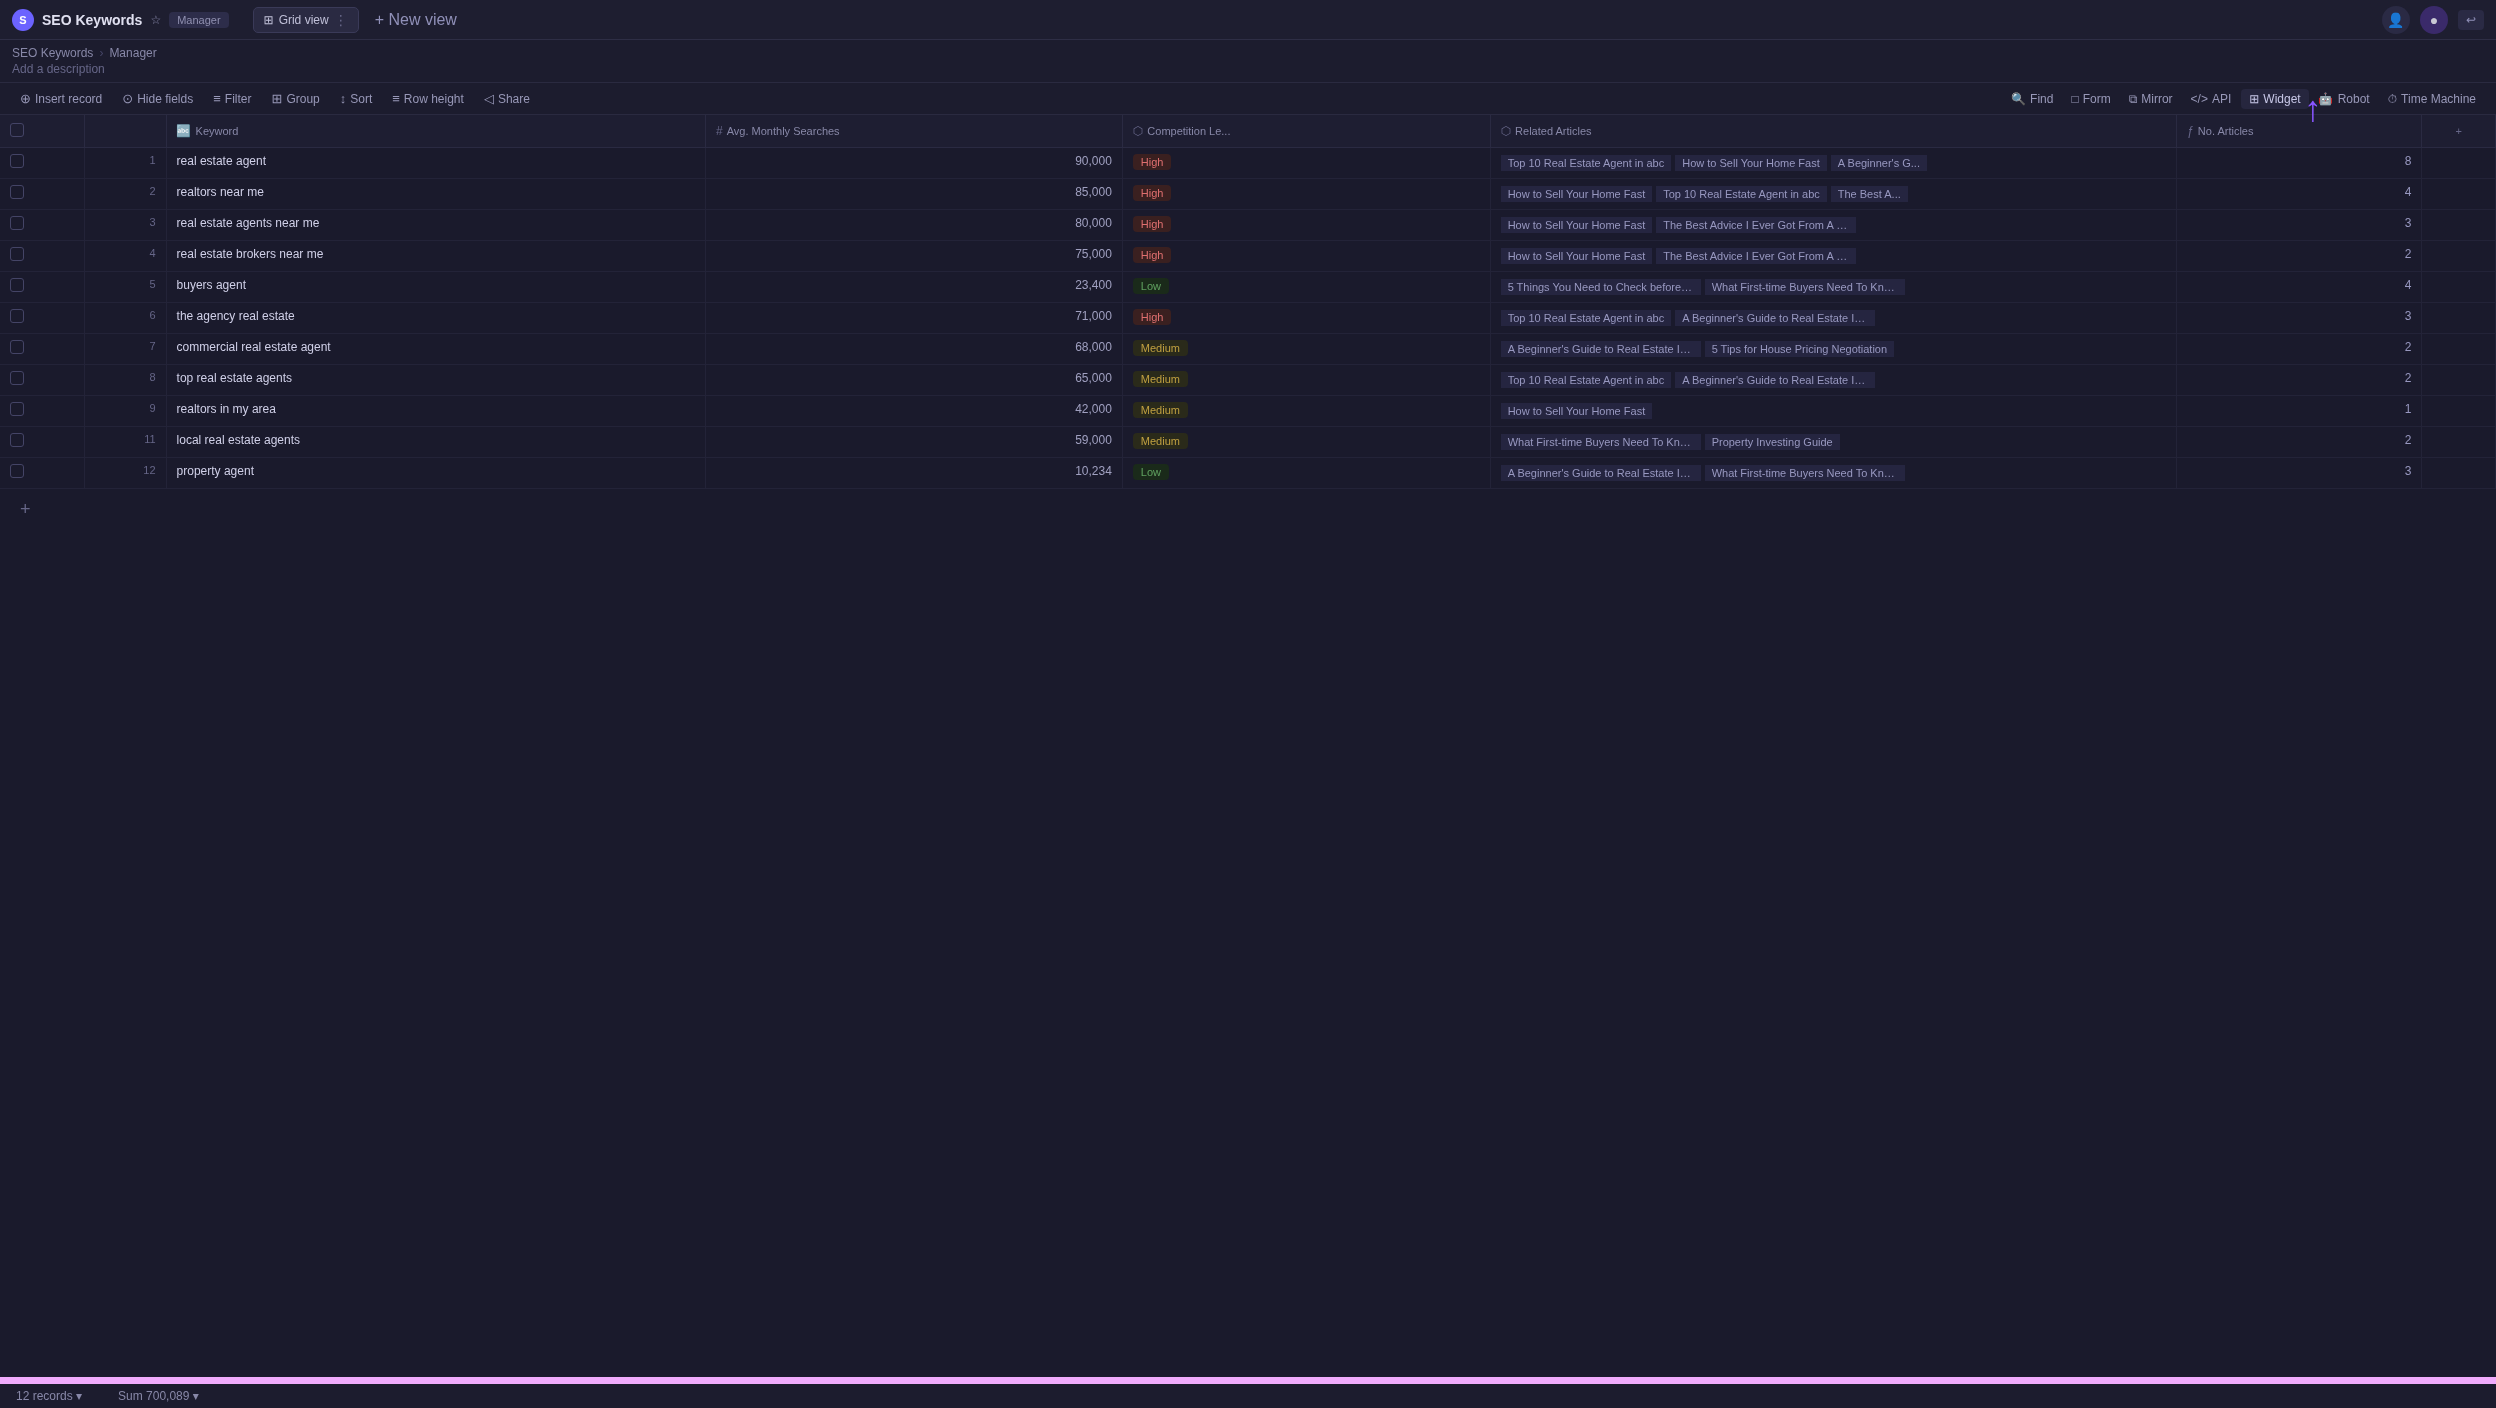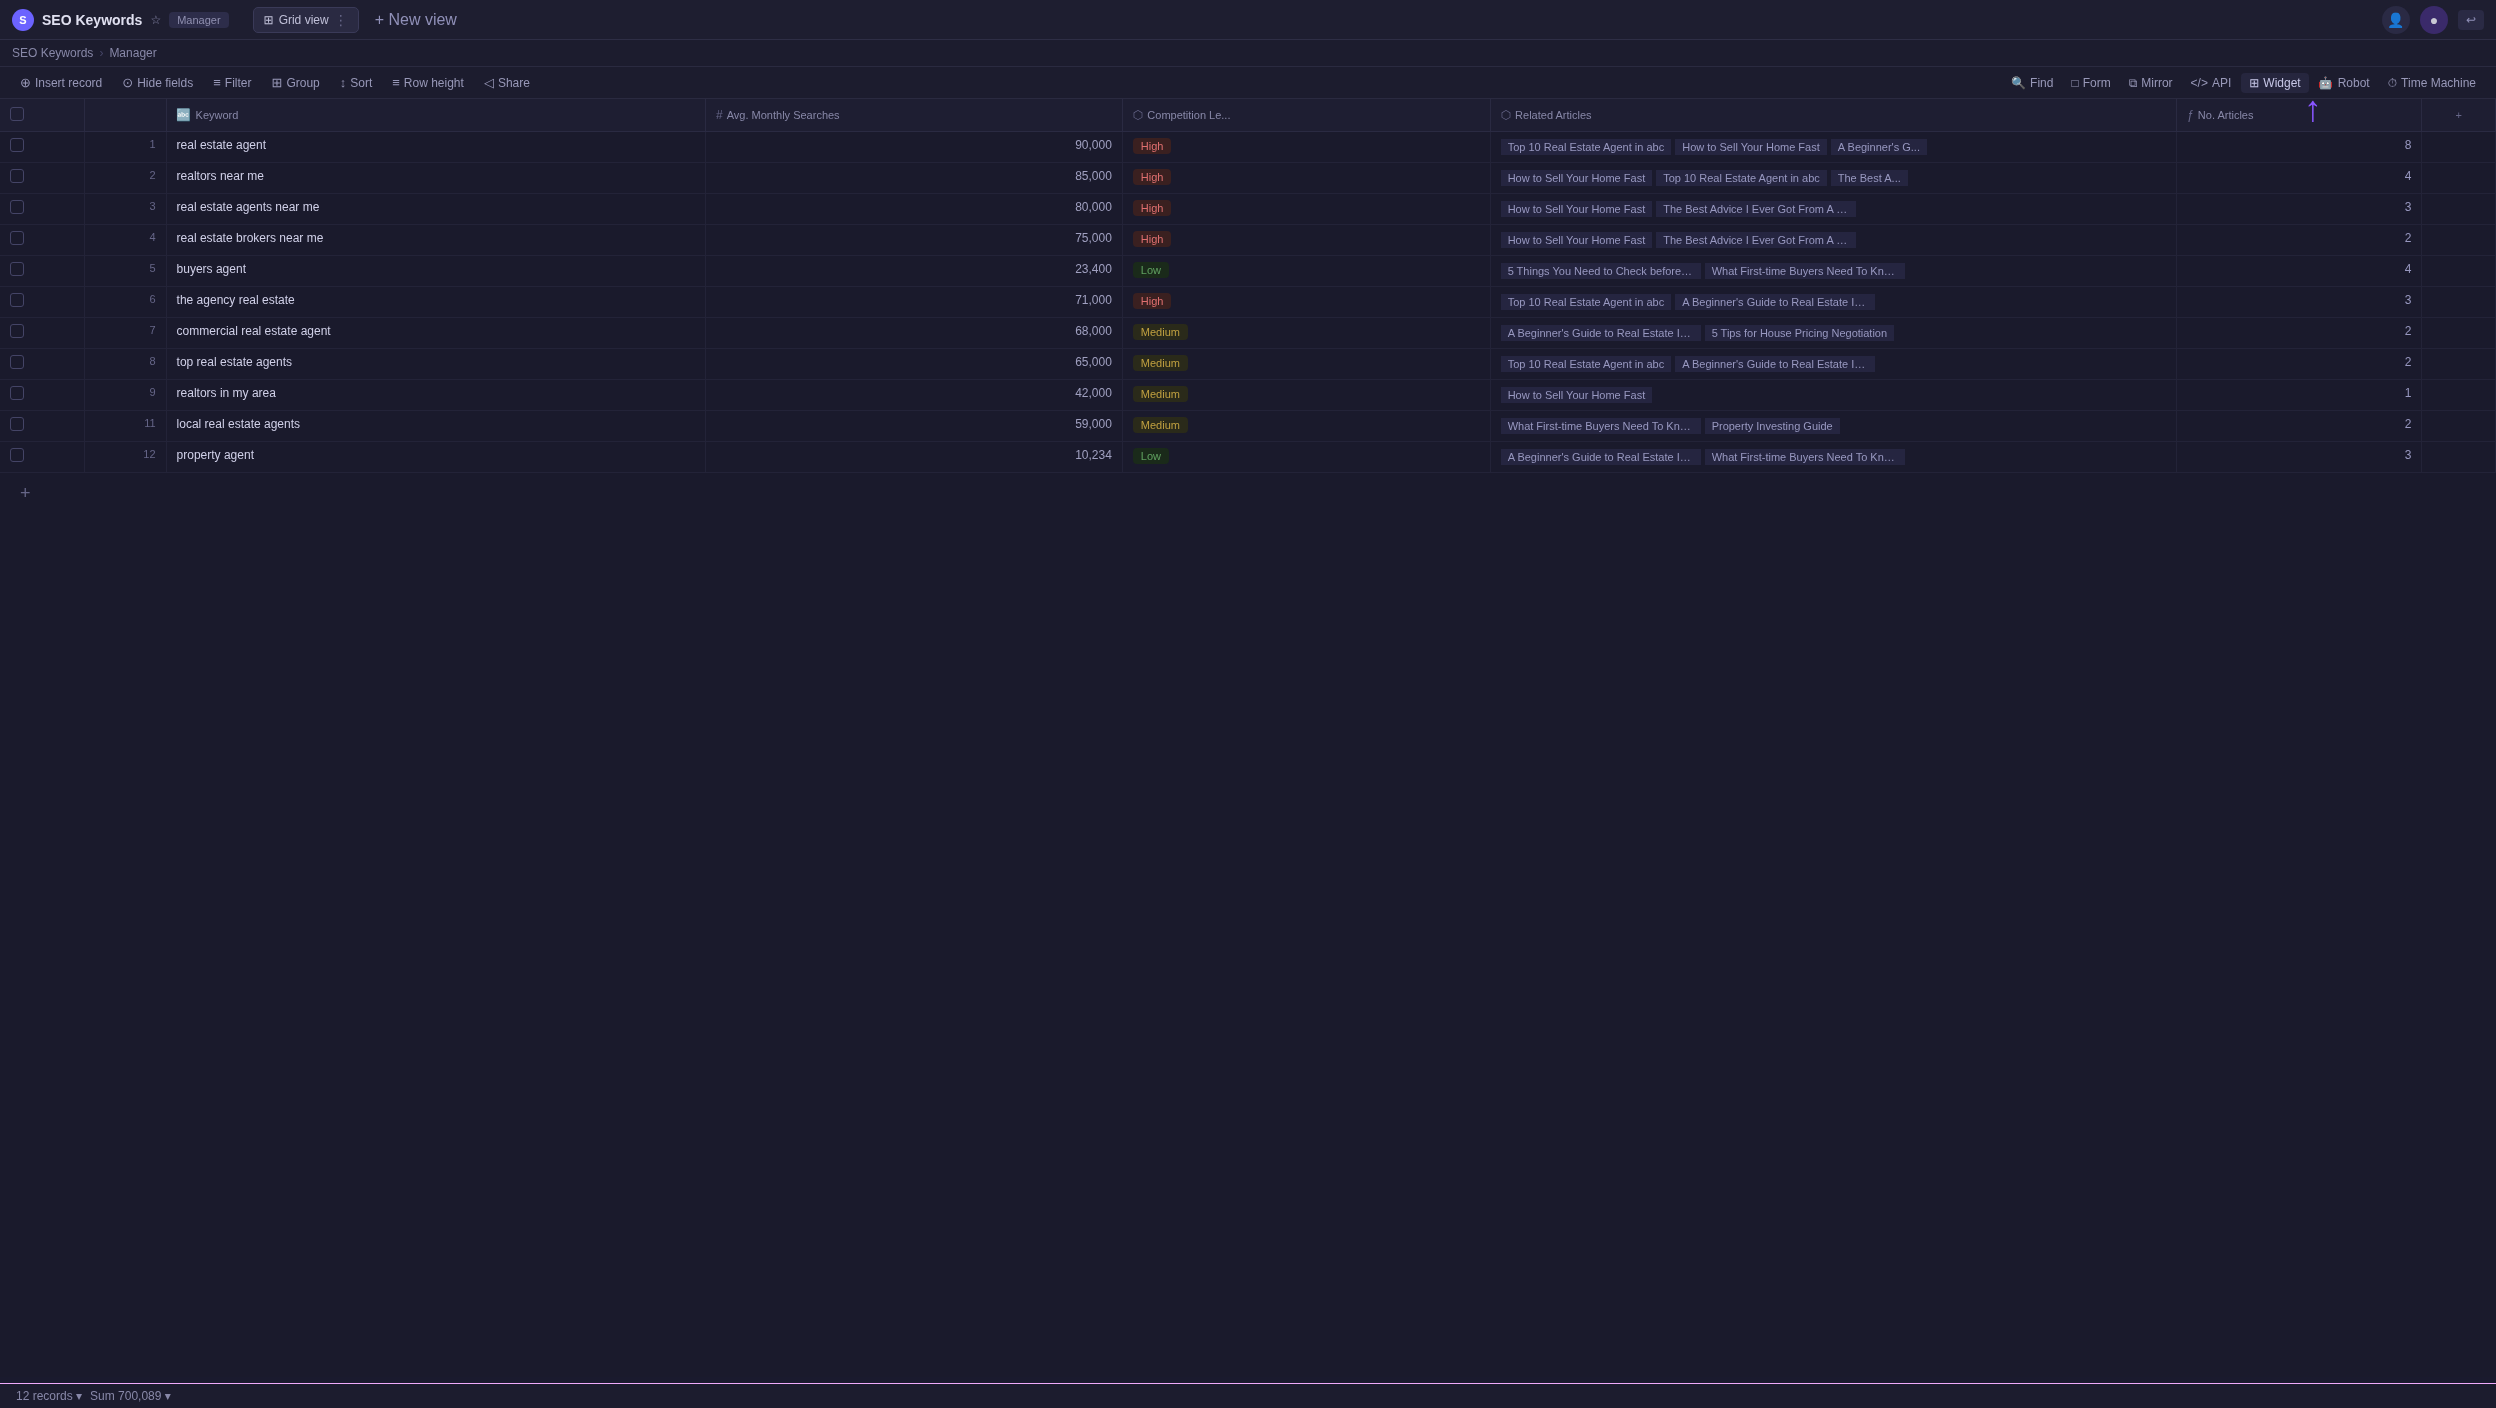--- a/index.html
+++ b/index.html
@@ -274,24 +274,24 @@
       display: inline-block;
     }
 
     
     .bottom-bar {
       position: fixed;
       bottom: 0;
       left: 0;
       right: 0;
       background: #1c1c2e;
-      border-top: 1px solid #f0abfc;
+      border-top: 7px solid #f0abfc;
       padding: 5px 16px;
       display: flex;
-      gap: 8px;
+      gap: 36px;
       font-size: 12px;
       color: #8888a8;
     }
 
     
     .arrow-cursor {
       position: fixed;
       top: 88px;
       right: 192px;
       width: 0;
@@ -349,20 +349,21 @@
     <div class="undo-btn">↩</div>
   </div>
 </div>
 
 <div class="sub-header">
   <div class="project-name-row">
     <span>SEO Keywords</span>
     <span style="color:#444466;">›</span>
     <span>Manager</span>
   </div>
+  <div class="description-text">Add a description</div>
 </div>
 
 <div class="toolbar">
   <div class="toolbar-left">
     <div class="tool-btn">
       <span class="tool-icon">⊕</span>
       <span>Insert record</span>
     </div>
     <div class="tool-btn">
       <span class="tool-icon">⊙</span>

